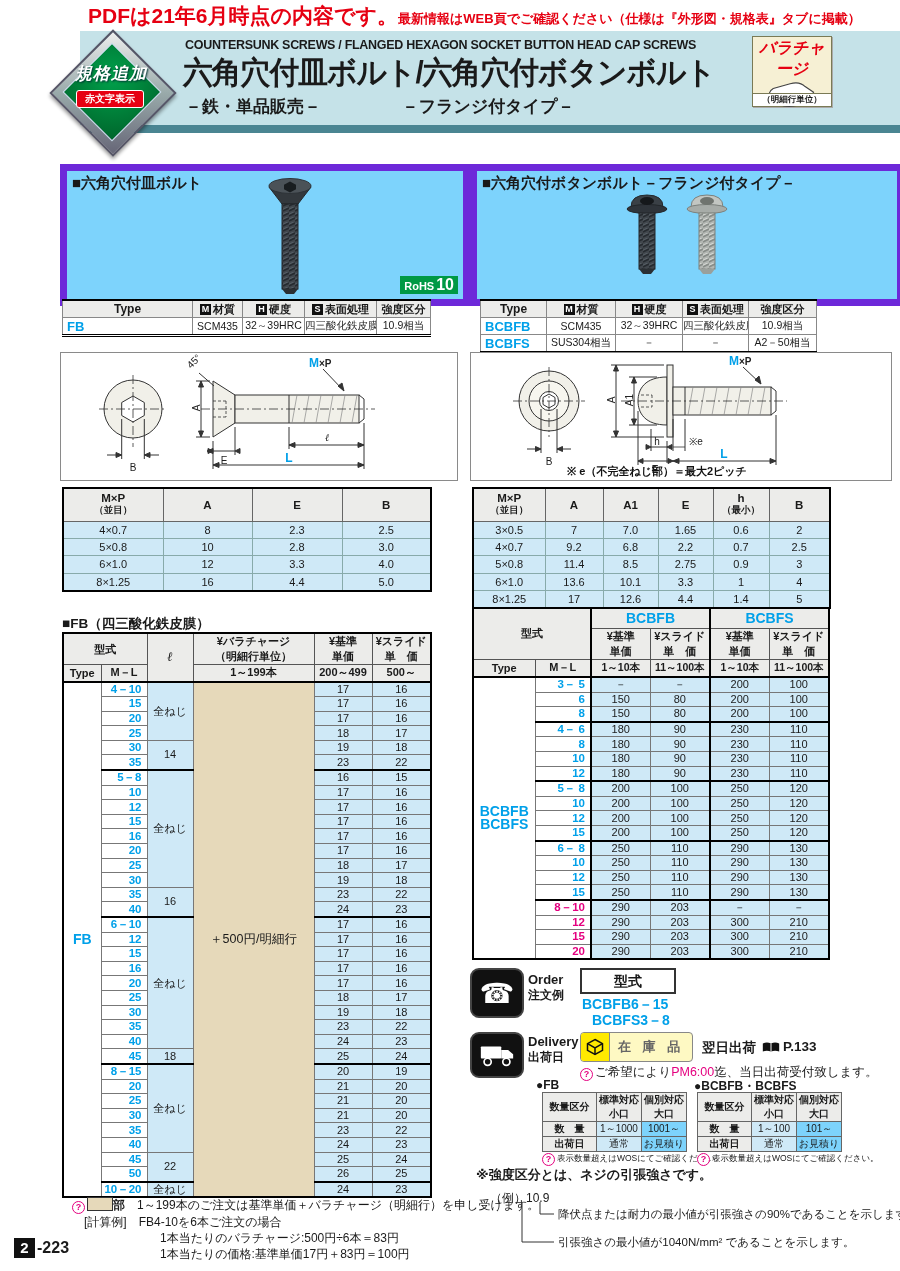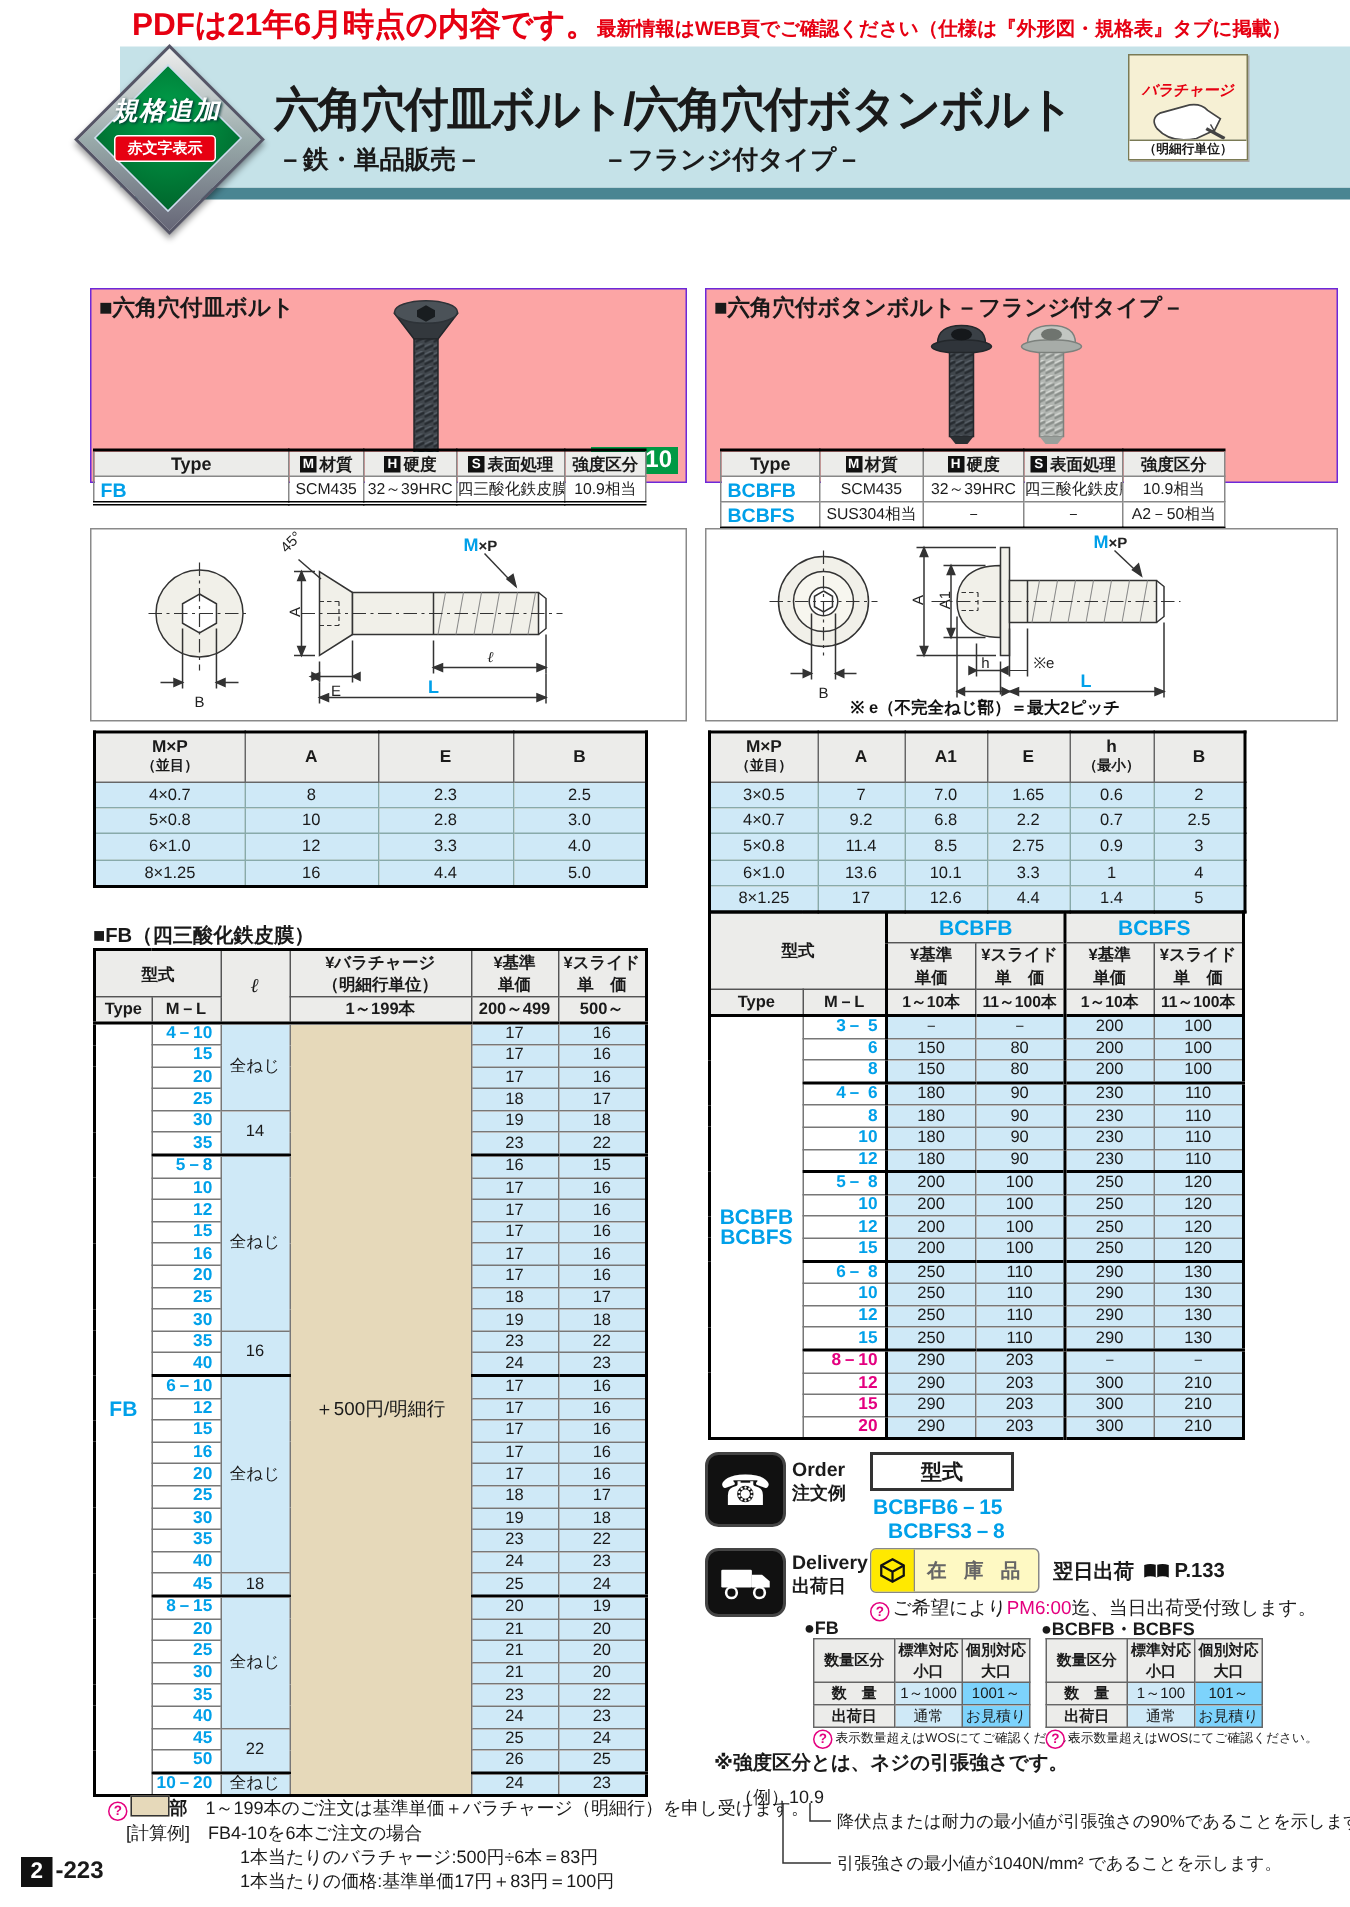--- a/index.html
+++ b/index.html
@@ -17,24 +17,24 @@
   .subs{left:105px;top:64px;font-size:17px;font-weight:bold;position:absolute;}
   .subs .s2{margin-left:76px;}
   
   .dbadge{left:48px;top:28px;width:126px;height:126px;}
   .dbadge .dia{position:absolute;left:20px;top:20px;width:86px;height:86px;transform:rotate(45deg);background:linear-gradient(135deg,#eee,#9aa,#667);border:2px solid #556;box-shadow:2px 2px 4px rgba(0,0,0,.4);}
   .dbadge .dia2{position:absolute;left:29px;top:29px;width:68px;height:68px;transform:rotate(45deg);background:radial-gradient(circle at 35% 35%,#00a14b,#00662c);border:1px solid #cde;}
   .dbadge .txt{position:absolute;left:0;top:34px;width:126px;text-align:center;color:#fff;font-size:17px;font-weight:900;text-shadow:1px 1px 2px #033;letter-spacing:1px;font-style:italic;}
   .dbadge .red{position:absolute;left:28px;top:62px;width:66px;text-align:center;background:#e60012;color:#fff;font-size:10px;font-weight:bold;border:1px solid #fff;border-radius:3px;padding:1px 0;}
   
   .pbadge{left:752px;top:36px;width:78px;height:69px;background:#f6f0d4;border:1px solid #7a7a55;box-shadow:1px 1px 0 #aaa;}
-  .pbadge .t{color:#e60012;font-weight:bold;font-size:10px;text-align:center;font-style:italic;padding-top:16px;}
+  .pbadge .t{color:#e60012;font-weight:bold;font-size:16px;text-align:center;font-style:italic;padding-top:1px;}
   .pbadge .u{position:absolute;bottom:0;left:0;right:0;background:#fff;border-top:1px solid #7a7a55;font-size:8.5px;text-align:center;font-weight:bold;}
   
-  .panel{background:#fca5a5;border:1px solid #6d28d9;margin-top:28px;}
+  .panel{background:#7dd3fc;border:7px solid #6d28d9;}
   .sec-title{font-size:15px;font-weight:bold;}
   .rohs{position:absolute;right:5px;bottom:5px;background:#009944;color:#fff;padding:0 4px;font-weight:bold;display:flex;align-items:baseline;gap:2px;}
   .rohs .r1{font-size:11px;}
   .rohs .r2{font-size:16px;}
   
   table{border-collapse:collapse;table-layout:fixed;}
   td,th{padding:0;overflow:hidden;white-space:nowrap;}
   
   .spec{border-top:2px solid #000;border-bottom:3px double #000;width:100%;}
   .spec th{background:#ececea;font-size:11px;font-weight:bold;border:1px solid #888;border-top:none;height:16px;}
@@ -94,20 +94,21 @@
 </style>
 </head>
 <body>
 
 <div class="abs notice">
   <span class="big">PDFは21年6月時点の内容です。</span><span class="small">最新情報はWEB頁でご確認ください（仕様は『外形図・規格表』タブに掲載）</span>
 </div>
 
 <div class="abs band-shadow"></div>
 <div class="abs band">
+  <div class="title-en">COUNTERSUNK SCREWS / FLANGED HEXAGON SOCKET BUTTON HEAD CAP SCREWS</div>
   <div class="title-jp">六角穴付皿ボルト/六角穴付ボタンボルト</div>
   <div class="subs">
     <span>－鉄・単品販売－</span>
     <span class="s2">－フランジ付タイプ－</span>
   </div>
 </div>
 <div class="abs dbadge">
   <div class="dia"></div>
   <div class="dia2"></div>
   <div class="txt">規格追加</div>

